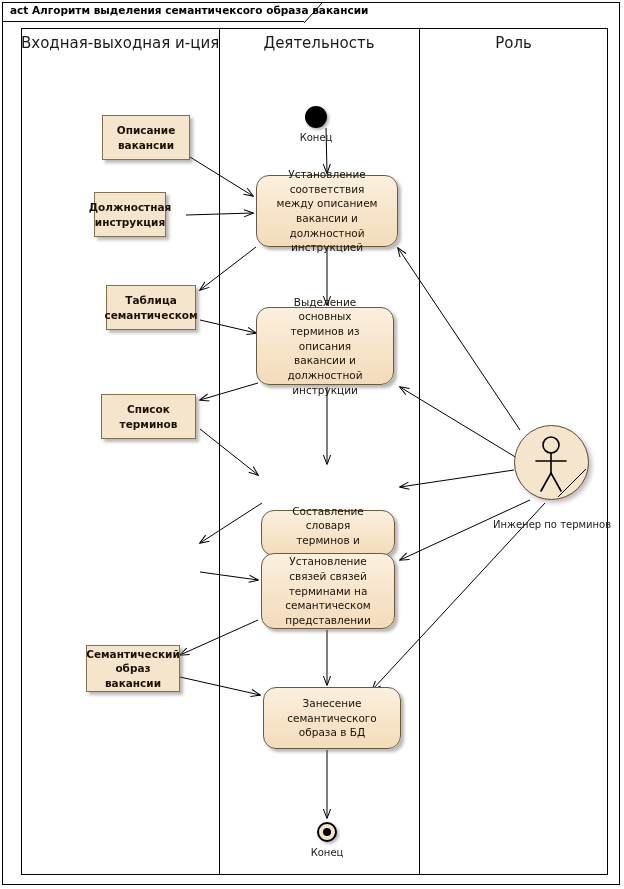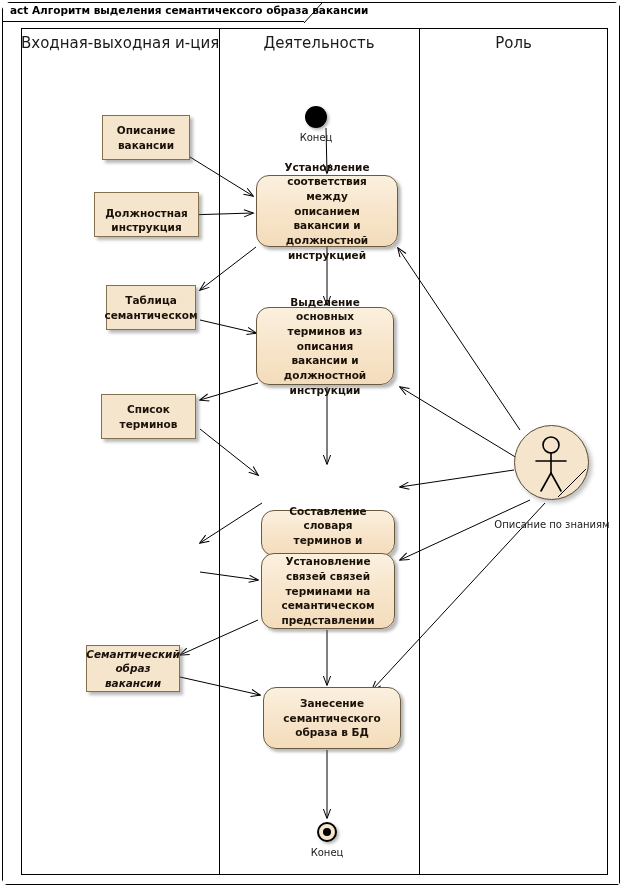--- a/index.html
+++ b/index.html
@@ -10,21 +10,20 @@
   }
   body {
     font-family: "DejaVu Sans", "Liberation Sans", sans-serif;
   }
   #canvas {
     position: relative;
     width: 624px;
     height: 889px;
     background: #ffffff;
     overflow: hidden;
-    border-radius: 17px;
   }
   
   .frame-outer {
     position: absolute;
     left: 2px;
     top: 2px;
     width: 618px;
     height: 883px;
     border: 1px solid #000000;
     box-sizing: border-box;
@@ -101,21 +100,21 @@
     background: linear-gradient(to bottom, #fbf0df 0%, #f7e4c9 55%, #f3dcbb 100%);
     border: 1px solid #6b5a3e;
     border-radius: 13px;
     box-sizing: border-box;
     box-shadow: 3px 3px 3px rgba(100, 100, 100, 0.45);
     display: flex;
     align-items: center;
     justify-content: center;
     text-align: center;
     font-size: 10.5px;
-    font-weight: bold;
+    font-weight: normal;
     color: #1a1208;
     line-height: 1.4;
     padding: 3px 17px;
   }
   
   .node-initial {
     position: absolute;
     width: 22px;
     height: 22px;
     border-radius: 50%;
@@ -261,34 +260,34 @@
     </g>
   </svg>
 
   <div class="node-initial" style="left:305px; top:106px;"></div>
   <div class="node-caption" style="left:276px; top:132px; width:80px;">Конец</div>
 
   <div class="obj-box" style="left:102px; top:115px; width:88px; height:45px;">
     <span>Описание вакансии</span>
   </div>
 
-  <div class="obj-box" style="left:94px; top:192px; width:105px; height:45px;align-items:flex-end;">
+  <div class="obj-box" style="left:94px; top:192px; width:72px; height:45px;">
     <span>Должностная инструкция</span>
   </div>
 
   <div class="obj-box" style="left:106px; top:285px; width:90px; height:45px;">
     <span>Таблица семантическом</span>
   </div>
 
   <div class="obj-box" style="left:101px; top:394px; width:95px; height:45px;">
     <span>Список терминов</span>
   </div>
 
 
-  <div class="obj-box" style="left:86px; top:645px; width:94px; height:47px;font-style:italic;">
+  <div class="obj-box" style="left:86px; top:645px; width:94px; height:47px;">
     <span>Семантический образ вакансии</span>
   </div>
 
   <div class="act-box" style="left:256px; top:175px; width:142px; height:72px;">
     <span>Установление соответствия между описанием вакансии и должностной инструкцией</span>
   </div>
 
   <div class="act-box" style="left:256px; top:307px; width:138px; height:78px;">
     <span>Выделение основных терминов из описания вакансии и должностной инструкции</span>
   </div>
@@ -309,18 +308,18 @@
   <svg class="actor-glyph" viewBox="0 0 75 75">
     <g stroke="#000000" stroke-width="1.6" fill="none" stroke-linecap="round">
       <circle cx="37" cy="20" r="8"></circle>
       <line x1="37" y1="28" x2="37" y2="48"></line>
       <line x1="22" y1="36" x2="52" y2="36"></line>
       <line x1="37" y1="48" x2="27" y2="66"></line>
       <line x1="37" y1="48" x2="47" y2="66"></line>
     </g>
     <line x1="44" y1="72" x2="72" y2="44" stroke="#000000" stroke-width="1" fill="none"></line>
   </svg>
-  <div class="actor-label">Описание по знаниям</div>
+  <div class="actor-label">Инженер по терминов</div>
 
   <div class="node-final" style="left:317px; top:822px;"></div>
   <div class="node-caption" style="left:287px; top:847px; width:80px;text-align:center;">Конец</div>
 
 </div>
 
 </body></html>

